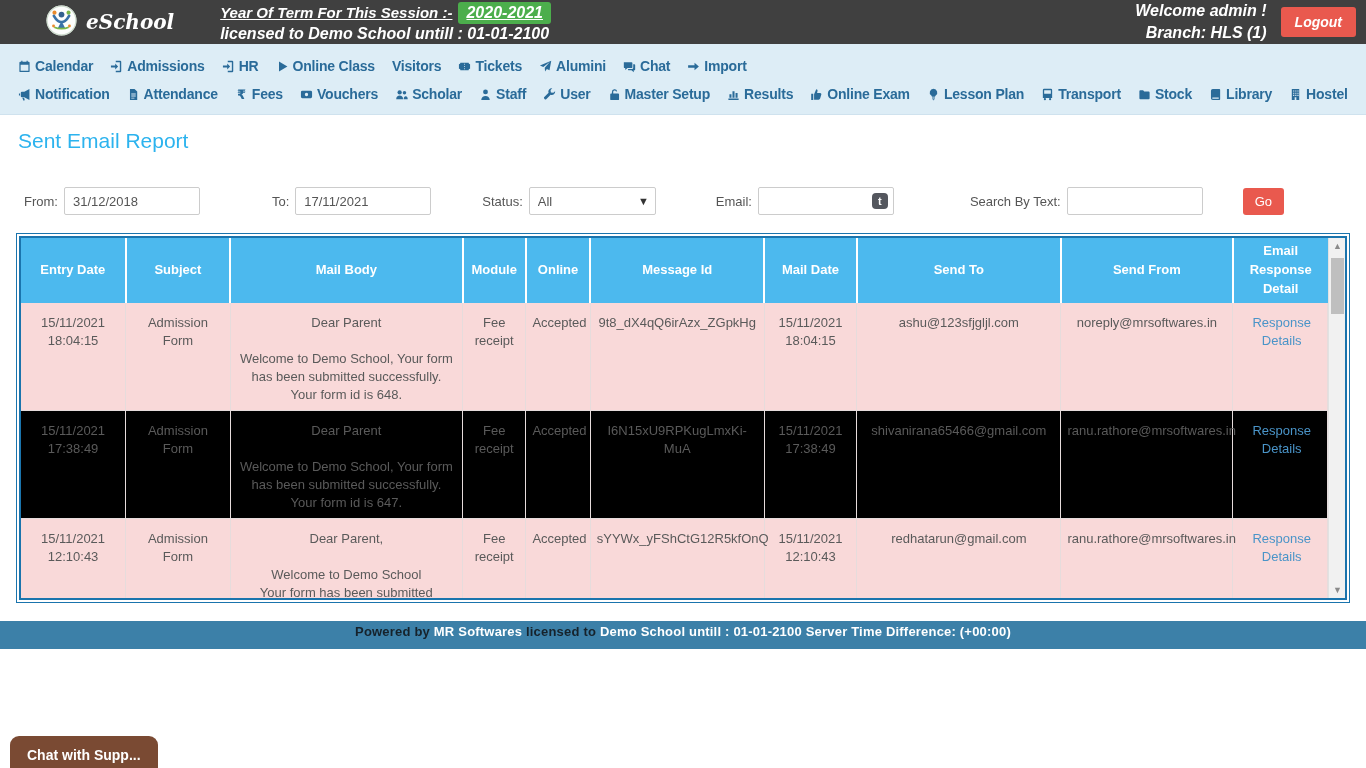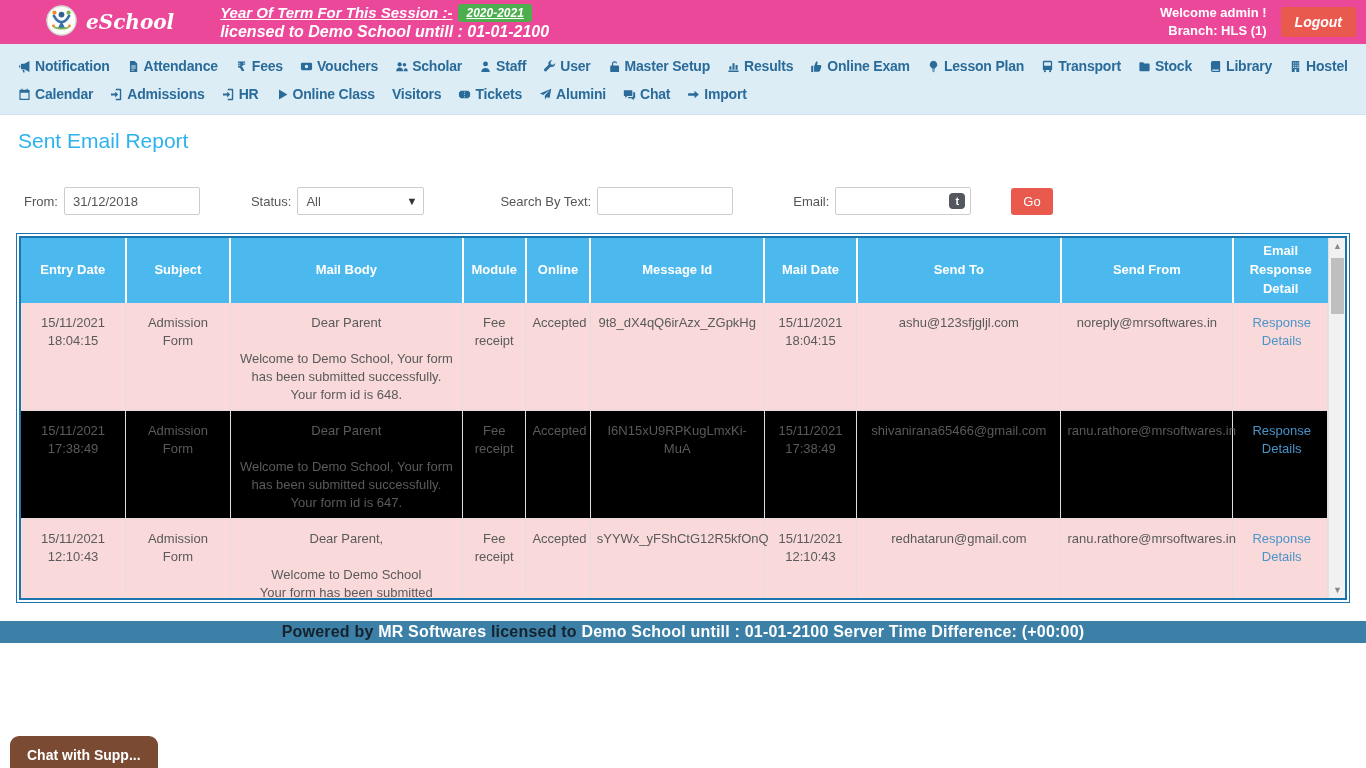--- a/index.html
+++ b/index.html
@@ -1,30 +1,30 @@
 <!DOCTYPE html>
 <html><head>
 <meta charset="utf-8">
 <style>
   * { margin:0; padding:0; box-sizing:border-box; }
   html,body { width:1366px; height:768px; overflow:hidden; background:#fff;
     font-family:"Liberation Sans","DejaVu Sans",sans-serif; }
 
   
-  .header { height:44px; background:#ec4899; display:flex; align-items:center; position:relative; }
+  .header { height:44px; background:#404040; display:flex; align-items:center; position:relative; }
   .brand { display:flex; align-items:center; margin-left:46px; cursor:pointer; }
   .brand-name { color:#fff; font-family:"DejaVu Serif",serif; font-style:italic; font-weight:bold;
     font-size:20px; margin-left:9px; }
   .session-block { margin-left:46px; color:#fff; }
   .session-line1 { font-size:15px; font-weight:bold; font-style:italic; display:flex; align-items:center;text-decoration:underline; }
-  .session-badge { background:#4cae4c; color:#fff; font-size:12px; font-weight:bold; font-style:italic;
+  .session-badge { background:#4cae4c; color:#fff; font-size:16px; font-weight:bold; font-style:italic;
     padding:2px 8px; border-radius:3px; margin-left:6px; }
   .session-line2 { font-size:16px; font-weight:bold; font-style:italic; margin-top:1px; }
   .header-right { position:absolute; right:10px; top:0; height:44px; display:flex; align-items:center; }
-  .welcome { color:#fff; font-size:13px; font-weight:bold; text-align:right; line-height:1.35; }
+  .welcome { color:#fff; font-size:16px; font-weight:bold; font-style:italic; text-align:right; line-height:1.35; }
   .logout-btn { margin-left:14px; background:#e9594e; border:none; color:#fff; font-style:italic; font-weight:bold;
     font-size:14px; padding:7px 14px; border-radius:3px; cursor:pointer; }
 
   
   .nav { background:#ddedf6; padding:8px 0 6px 18px; border-bottom:1px solid #cfe2ee; }
   .nav-row { display:flex; flex-wrap:nowrap; align-items:center; padding:6px 0; }
   .nav-item { display:inline-flex; align-items:center; color:#2a6b99; font-size:14px; font-weight:bold;
     letter-spacing:-0.2px; margin-right:17px; cursor:pointer; text-decoration:none; white-space:nowrap; }
   .nav-icon { display:inline-flex; align-items:center; margin-right:4px; }
   .nav-icon svg { display:block; }
@@ -67,21 +67,21 @@
 
   
   .vscroll { position:absolute; top:0; right:0; width:17px; height:100%; background:#f1f1f1;
     border-left:1px solid #e2e2e2; }
   .vs-arrow { position:absolute; left:0; width:17px; height:16px; display:flex; align-items:center;
     justify-content:center; color:#8a8a8a; font-size:9px; cursor:pointer; }
   .vs-up { top:0; } .vs-down { bottom:0; }
   .vs-thumb { position:absolute; left:2px; width:13px; top:20px; height:56px; background:#bfbfbf; cursor:pointer; }
 
   
-  .footer { margin-top:18px; height:22px; background:#3c80a8; text-align:center; font-size:16px; font-weight:bold;
+  .footer { margin-top:18px; height:28px; background:#3c80a8; text-align:center; font-size:13px; font-weight:bold;
     line-height:21px; letter-spacing:0.2px; }
   .footer span { white-space:pre; }
 
   
   .chat-btn { position:fixed; left:10px; bottom:-11px; background:#7a4a33; color:#fff; font-size:14px;
     font-weight:bold; padding:11px 17px 16px 17px; border-radius:9px; border:none; cursor:pointer; }
 </style>
 </head>
 <body>
 
@@ -113,20 +113,90 @@
   <div class="header-right">
     <div class="welcome">
       <div>Welcome admin !</div>
       <div>Branch: HLS (1)</div>
     </div>
     <button class="logout-btn">Logout</button>
   </div>
 </div>
 
 <nav class="nav">
+  <div class="nav-row" id="nav-row-2">
+      <a class="nav-item">
+        <span class="nav-icon">
+          <svg viewBox="0 0 14 14" width="13" height="13" fill="currentColor">
+            <path fill-rule="evenodd" d="M3.5.8h1.3V2h4.4V.8h1.3V2h1A1 1 0 0 1 12.5 3v9a1 1 0 0 1-1 1h-9a1 1 0 0 1-1-1V3a1 1 0 0 1 1-1h1zM2.8 5.2h8.4v6.4H2.8z"></path>
+          </svg>
+        </span>
+        <span>Calendar</span>
+      </a>
+      <a class="nav-item">
+        <span class="nav-icon">
+          <svg viewBox="0 0 14 14" width="13" height="13" fill="currentColor">
+            <path d="M6.2.9H11a1.1 1.1 0 0 1 1.1 1.1v10A1.1 1.1 0 0 1 11 13.1H6.2v-1.5h4.4V2.4H6.2zM5.6 3.9 8.7 7l-3.1 3.1V8H1V6h4.6z"></path>
+          </svg>
+        </span>
+        <span>Admissions</span>
+      </a>
+      <a class="nav-item">
+        <span class="nav-icon">
+          <svg viewBox="0 0 14 14" width="13" height="13" fill="currentColor">
+            <path d="M6.2.9H11a1.1 1.1 0 0 1 1.1 1.1v10A1.1 1.1 0 0 1 11 13.1H6.2v-1.5h4.4V2.4H6.2zM5.6 3.9 8.7 7l-3.1 3.1V8H1V6h4.6z"></path>
+          </svg>
+        </span>
+        <span>HR</span>
+      </a>
+      <a class="nav-item">
+        <span class="nav-icon">
+          <svg viewBox="0 0 14 14" width="13" height="13" fill="currentColor">
+            <path d="M3.2 1.6 12.3 7l-9.1 5.4z"></path>
+          </svg>
+        </span>
+        <span>Online Class</span>
+      </a>
+      <a class="nav-item">
+        <span>Visitors</span>
+      </a>
+      <a class="nav-item">
+        <span class="nav-icon">
+          <svg viewBox="0 0 14 14" width="13" height="13" fill="currentColor">
+            <path fill-rule="evenodd" d="M1 4.6A1.6 1.6 0 0 0 2.6 3h8.8A1.6 1.6 0 0 0 13 4.6v4.8A1.6 1.6 0 0 0 11.4 11H2.6A1.6 1.6 0 0 0 1 9.4zM6.6 4h.8v1h-.8zm0 2.5h.8v1h-.8zm0 2.5h.8v1h-.8z"></path>
+          </svg>
+        </span>
+        <span>Tickets</span>
+      </a>
+      <a class="nav-item">
+        <span class="nav-icon">
+          <svg viewBox="0 0 14 14" width="13" height="13" fill="currentColor">
+            <path d="M13.2.8 1 6l3.6 1.5L11.8 2 6.2 8.4l.3 4.1 2-2.7 2.8 1.3z"></path>
+          </svg>
+        </span>
+        <span>Alumini</span>
+      </a>
+      <a class="nav-item">
+        <span class="nav-icon">
+          <svg viewBox="0 0 14 14" width="13" height="13" fill="currentColor">
+            <path d="M.9 2.3h8.3a.9.9 0 0 1 .9.9v4.6a.9.9 0 0 1-.9.9H4.9L2.4 10.9V8.7H1.8a.9.9 0 0 1-.9-.9z"></path>
+            <path d="M11 4.6h1.2a.9.9 0 0 1 .9.9v4.6a.9.9 0 0 1-.9.9h-.6v2.1l-2.5-2.1H6.3a.9.9 0 0 1-.9-.9v-.3h4.1a1.5 1.5 0 0 0 1.5-1.5z"></path>
+          </svg>
+        </span>
+        <span>Chat</span>
+      </a>
+      <a class="nav-item">
+        <span class="nav-icon">
+          <svg viewBox="0 0 14 14" width="13" height="13" fill="currentColor">
+            <path d="M1.2 5.6h6.9V2.9L12.8 7l-4.7 4.1V8.4H1.2z"></path>
+          </svg>
+        </span>
+        <span>Import</span>
+      </a>
+    </div>
   <div class="nav-row" id="nav-row-1">
       <a class="nav-item">
         <span class="nav-icon">
           <svg viewBox="0 0 14 14" width="13" height="13" fill="currentColor">
             <path d="M12.3 1.2v11.6L6.8 10H4.2A1.2 1.2 0 0 1 3 8.8V5.2A1.2 1.2 0 0 1 4.2 4h2.6zM1 6h1.2v2H1z"></path>
             <path d="M4.6 10.6h1.9l.7 2.1a.8.8 0 0 1-1.5.5z"></path>
           </svg>
         </span>
         <span>Notification</span>
       </a>
@@ -249,118 +319,52 @@
         <span>Hostel</span>
       </a>
       <a class="nav-item">
         <span class="nav-icon">
           <svg viewBox="0 0 14 14" width="13" height="13" fill="currentColor">
             <path d="M7 1.2a.9.9 0 0 1 .9.9v.3A3.8 3.8 0 0 1 10.8 6v3l1.2 1.7H2L3.2 9V6a3.8 3.8 0 0 1 2.9-3.6v-.3A.9.9 0 0 1 7 1.2zM5.8 11.5h2.4a1.2 1.2 0 0 1-2.4 0z"></path>
           </svg>
         </span>
       </a>
     </div>
-  <div class="nav-row" id="nav-row-2">
-      <a class="nav-item">
-        <span class="nav-icon">
-          <svg viewBox="0 0 14 14" width="13" height="13" fill="currentColor">
-            <path fill-rule="evenodd" d="M3.5.8h1.3V2h4.4V.8h1.3V2h1A1 1 0 0 1 12.5 3v9a1 1 0 0 1-1 1h-9a1 1 0 0 1-1-1V3a1 1 0 0 1 1-1h1zM2.8 5.2h8.4v6.4H2.8z"></path>
-          </svg>
-        </span>
-        <span>Calendar</span>
-      </a>
-      <a class="nav-item">
-        <span class="nav-icon">
-          <svg viewBox="0 0 14 14" width="13" height="13" fill="currentColor">
-            <path d="M6.2.9H11a1.1 1.1 0 0 1 1.1 1.1v10A1.1 1.1 0 0 1 11 13.1H6.2v-1.5h4.4V2.4H6.2zM5.6 3.9 8.7 7l-3.1 3.1V8H1V6h4.6z"></path>
-          </svg>
-        </span>
-        <span>Admissions</span>
-      </a>
-      <a class="nav-item">
-        <span class="nav-icon">
-          <svg viewBox="0 0 14 14" width="13" height="13" fill="currentColor">
-            <path d="M6.2.9H11a1.1 1.1 0 0 1 1.1 1.1v10A1.1 1.1 0 0 1 11 13.1H6.2v-1.5h4.4V2.4H6.2zM5.6 3.9 8.7 7l-3.1 3.1V8H1V6h4.6z"></path>
-          </svg>
-        </span>
-        <span>HR</span>
-      </a>
-      <a class="nav-item">
-        <span class="nav-icon">
-          <svg viewBox="0 0 14 14" width="13" height="13" fill="currentColor">
-            <path d="M3.2 1.6 12.3 7l-9.1 5.4z"></path>
-          </svg>
-        </span>
-        <span>Online Class</span>
-      </a>
-      <a class="nav-item">
-        <span>Visitors</span>
-      </a>
-      <a class="nav-item">
-        <span class="nav-icon">
-          <svg viewBox="0 0 14 14" width="13" height="13" fill="currentColor">
-            <path fill-rule="evenodd" d="M1 4.6A1.6 1.6 0 0 0 2.6 3h8.8A1.6 1.6 0 0 0 13 4.6v4.8A1.6 1.6 0 0 0 11.4 11H2.6A1.6 1.6 0 0 0 1 9.4zM6.6 4h.8v1h-.8zm0 2.5h.8v1h-.8zm0 2.5h.8v1h-.8z"></path>
-          </svg>
-        </span>
-        <span>Tickets</span>
-      </a>
-      <a class="nav-item">
-        <span class="nav-icon">
-          <svg viewBox="0 0 14 14" width="13" height="13" fill="currentColor">
-            <path d="M13.2.8 1 6l3.6 1.5L11.8 2 6.2 8.4l.3 4.1 2-2.7 2.8 1.3z"></path>
-          </svg>
-        </span>
-        <span>Alumini</span>
-      </a>
-      <a class="nav-item">
-        <span class="nav-icon">
-          <svg viewBox="0 0 14 14" width="13" height="13" fill="currentColor">
-            <path d="M.9 2.3h8.3a.9.9 0 0 1 .9.9v4.6a.9.9 0 0 1-.9.9H4.9L2.4 10.9V8.7H1.8a.9.9 0 0 1-.9-.9z"></path>
-            <path d="M11 4.6h1.2a.9.9 0 0 1 .9.9v4.6a.9.9 0 0 1-.9.9h-.6v2.1l-2.5-2.1H6.3a.9.9 0 0 1-.9-.9v-.3h4.1a1.5 1.5 0 0 0 1.5-1.5z"></path>
-          </svg>
-        </span>
-        <span>Chat</span>
-      </a>
-      <a class="nav-item">
-        <span class="nav-icon">
-          <svg viewBox="0 0 14 14" width="13" height="13" fill="currentColor">
-            <path d="M1.2 5.6h6.9V2.9L12.8 7l-4.7 4.1V8.4H1.2z"></path>
-          </svg>
-        </span>
-        <span>Import</span>
-      </a>
-    </div>
 </nav>
 
 <h1 class="page-title">Sent Email Report</h1>
 
 <div class="filters">
   <div class="fgroup g-from">
     <span class="flabel">From:</span>
     <input class="ftext" type="text" value="31/12/2018" style="">
+  </div>
+  <div class="fgroup g-to">
+    <span class="flabel">To:</span>
+    <input class="ftext" type="text" value="17/11/2021" style="">
   </div>
   <div class="fgroup g-status">
     <span class="flabel">Status:</span>
     <span class="select-wrap">
       <select class="status-select">
         <option>All</option>
       </select>
       <span class="select-caret">▼</span>
     </span>
   </div>
-  <div class="fgroup g-search">
-    <span class="flabel">Search By Text:</span>
-    <input class="ftext" type="text" value="" style="">
-  </div>
   <div class="fgroup g-email">
     <span class="flabel">Email:</span>
     <span class="email-wrap">
       <input class="ftext" type="text" value="" style="">
       <span class="t-badge">t</span>
     </span>
+  </div>
+  <div class="fgroup g-search">
+    <span class="flabel">Search By Text:</span>
+    <input class="ftext" type="text" value="" style="">
   </div>
   <div class="fgroup g-go">
     <button class="go-btn">Go</button>
   </div>
 </div>
 
 <div class="table-outer">
   <div class="table-inner">
     <div class="table-scroll">
       <table>

